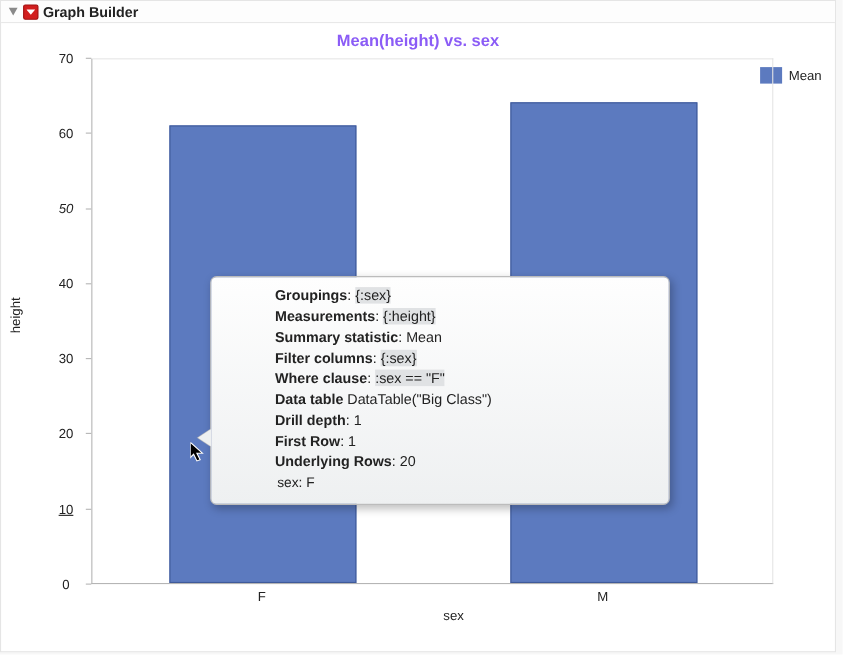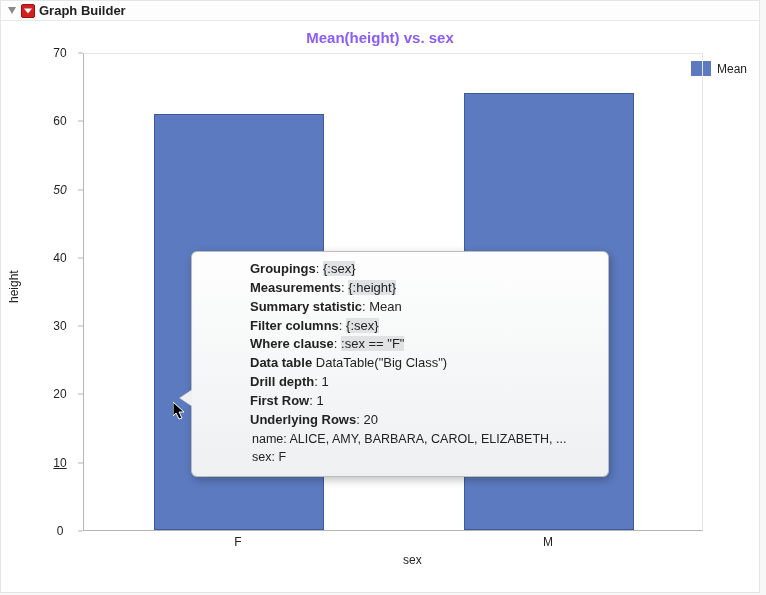--- a/index.html
+++ b/index.html
@@ -244,21 +244,20 @@
     <div class="tooltip-pointer"></div>
     <div class="row"><b>Groupings</b>: <span class="hl">{:sex}</span></div>
     <div class="row"><b>Measurements</b>: <span class="hl">{:height}</span></div>
     <div class="row"><b>Summary statistic</b>: <span>Mean</span></div>
     <div class="row"><b>Filter columns</b>: <span class="hl">{:sex}</span></div>
     <div class="row"><b>Where clause</b>: <span class="hl">:sex == "F"</span></div>
     <div class="row"><b>Data table</b> <span>DataTable("Big Class")</span></div>
     <div class="row"><b>Drill depth</b>: <span>1</span></div>
     <div class="row"><b>First Row</b>: <span>1</span></div>
     <div class="row"><b>Underlying Rows</b>: <span>20</span></div>
-    <div class="sub">name: ALICE, AMY, BARBARA, CAROL, ELIZABETH, ...</div>
     <div class="sub">sex: F</div>
   </div>
 
   <svg class="cursor-arrow" viewBox="0 0 14 18">
     <polygon points="0,0 0,14 3,11 6,17 9,16 6,10 11,10" fill="#000" stroke="#fff" stroke-width="1"></polygon>
   </svg>
 
 </div>
 
 </body></html>

